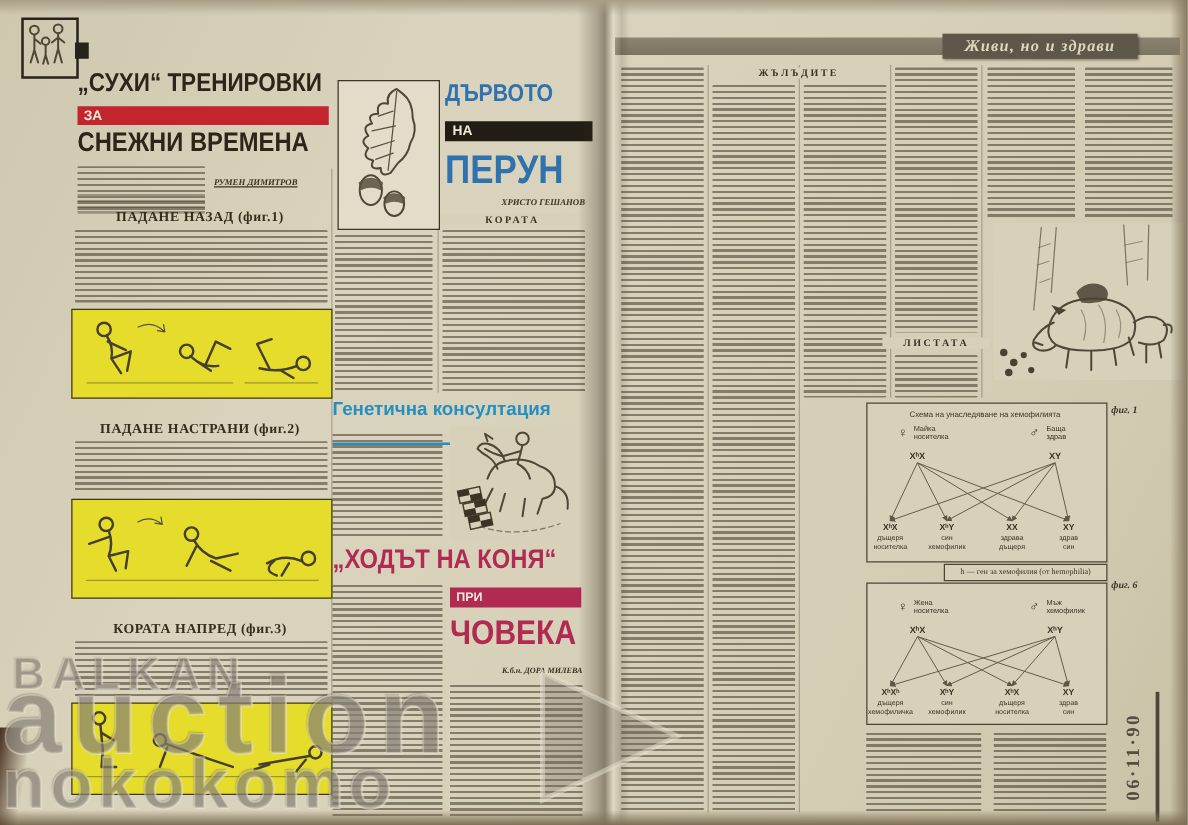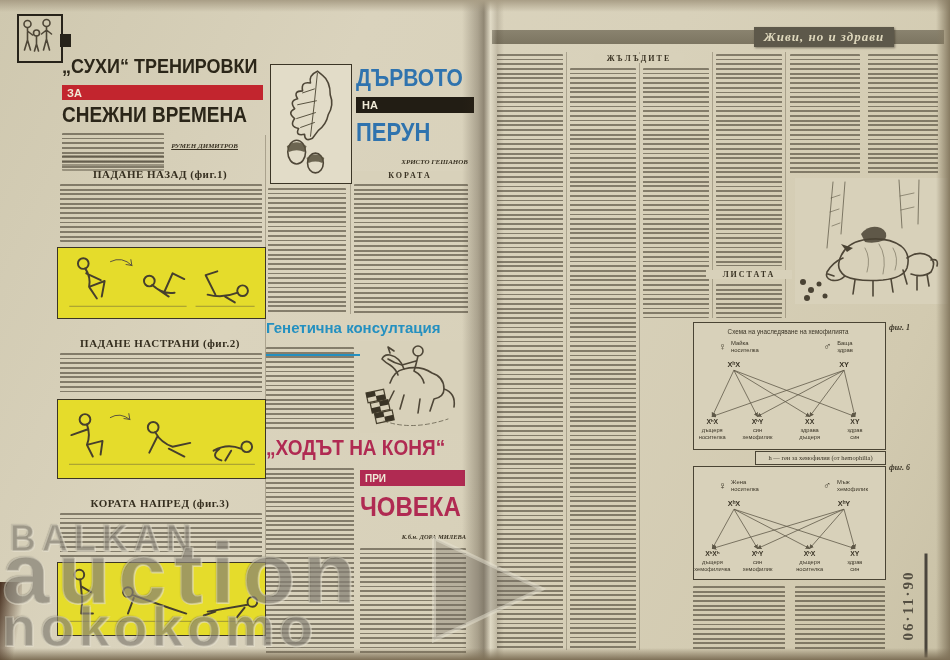--- a/index.html
+++ b/index.html
@@ -135,27 +135,27 @@
   <div class="abs sketchbox" style="left:270px;top:64px;width:80px;height:118px;">
     <svg viewBox="0 0 78 116" width="77" height="115">
       <path class="thin" d="M47 6 Q38 10 40 18 Q30 16 32 26 Q22 26 27 34 Q18 36 24 44 Q16 48 24 54 Q18 62 28 64 Q24 72 34 70 Q34 78 42 74 L48 66 Q56 60 58 50 Q64 40 60 30 Q60 16 52 10 Z"></path>
       <path class="hair" d="M47 8 Q44 40 40 72 M44 24 L32 28 M46 36 L27 40 M45 48 L26 54 M44 58 L30 63"></path>
       <ellipse class="thin" cx="26" cy="88" rx="9" ry="12"></ellipse>
       <path d="M16 82 Q26 74 36 82 L34 88 Q26 84 18 88 Z" fill="#57503c" opacity=".85"></path>
       <ellipse class="thin" cx="45" cy="99" rx="8" ry="10"></ellipse>
       <path d="M36 94 Q45 87 54 94 L52 99 Q45 96 38 99 Z" fill="#57503c" opacity=".85"></path>
     </svg>
   </div>
-  <div class="abs sans" style="left:356px;top:64px;width:112px;font-size:21px;font-weight:bold;color:#2f73ae;">
+  <div class="abs sans" style="left:356px;top:64px;width:112px;font-size:17px;font-weight:bold;color:#2f73ae;">
     <span class="squash">ДЪРВОТО</span>
   </div>
   <div class="abs bar" style="left:356px;top:97px;width:112px;height:16px;background:#221d14;padding-left:6px;">
     <span style="font-size:11px;">НА</span>
   </div>
-  <div class="abs sans" style="left:356px;top:118px;width:112px;font-size:22px;font-weight:bold;color:#2f73ae;">
+  <div class="abs sans" style="left:356px;top:118px;width:112px;font-size:28px;font-weight:bold;color:#2f73ae;">
     <span class="squash">ПЕРУН</span>
   </div>
   <div class="abs author" style="left:368px;top:158px;width:100px;font-size:7px;text-align:right;">ХРИСТО ГЕШАНОВ</div>
   <div class="abs sub-head" style="left:352px;top:171px;width:116px;">КОРАТА</div>
   <div class="abs tx" style="left:268px;top:188px;width:78px;height:126px;"></div>
   <div class="abs tx" style="left:354px;top:184px;width:114px;height:130px;"></div>
 
   <div class="abs sans" style="left:266px;top:319px;width:202px;font-size:15px;font-weight:bold;color:#2490c0;border-bottom:2px solid #2490c0;padding-bottom:18px;">Генетична консултация</div>
   <div class="abs tx" style="left:266px;top:347px;width:88px;height:84px;"></div>
   <div class="abs" style="left:360px;top:341px;width:112px;height:92px;">
@@ -188,21 +188,21 @@
   <div class="abs bar" style="left:360px;top:470px;width:100px;height:16px;background:#b02a52;padding-left:5px;">
     <span style="font-size:10px;">ПРИ</span>
   </div>
   <div class="abs sans" style="left:360px;top:491px;width:108px;font-size:24px;font-weight:bold;color:#b02a52;">
     <span class="squash">ЧОВЕКА</span>
   </div>
   <div class="abs author" style="left:362px;top:533px;width:104px;font-size:6.5px;text-align:right;">К.б.н. ДОРА МИЛЕВА</div>
   <div class="abs tx" style="left:360px;top:548px;width:106px;height:106px;"></div>
 
   <div class="abs topbar" style="left:492px;top:30px;width:452px;height:14px;"></div>
-  <div class="abs hdr-label" style="left:754px;top:27px;width:140px;height:20px;">Живи, но и здрави</div>
+  <div class="abs hdr-label" style="left:754px;top:27px;width:156px;height:20px;">Живи, но и здрави</div>
 
   <div class="abs tx" style="left:497px;top:54px;width:66px;height:596px;"></div>
   <div class="abs tx" style="left:570px;top:68px;width:66px;height:582px;"></div>
   <div class="abs sub-head" style="left:594px;top:54px;width:90px;z-index:2;">ЖЪЛЪДИТЕ</div>
   <div class="abs tx" style="left:643px;top:68px;width:66px;height:250px;"></div>
   <div class="abs tx" style="left:716px;top:54px;width:66px;height:212px;"></div>
   <div class="abs sub-head" style="left:706px;top:270px;width:86px;z-index:2;">ЛИСТАТА</div>
   <div class="abs tx" style="left:716px;top:284px;width:66px;height:34px;"></div>
   <div class="abs tx" style="left:790px;top:54px;width:70px;height:122px;"></div>
   <div class="abs tx" style="left:868px;top:54px;width:70px;height:122px;"></div>

